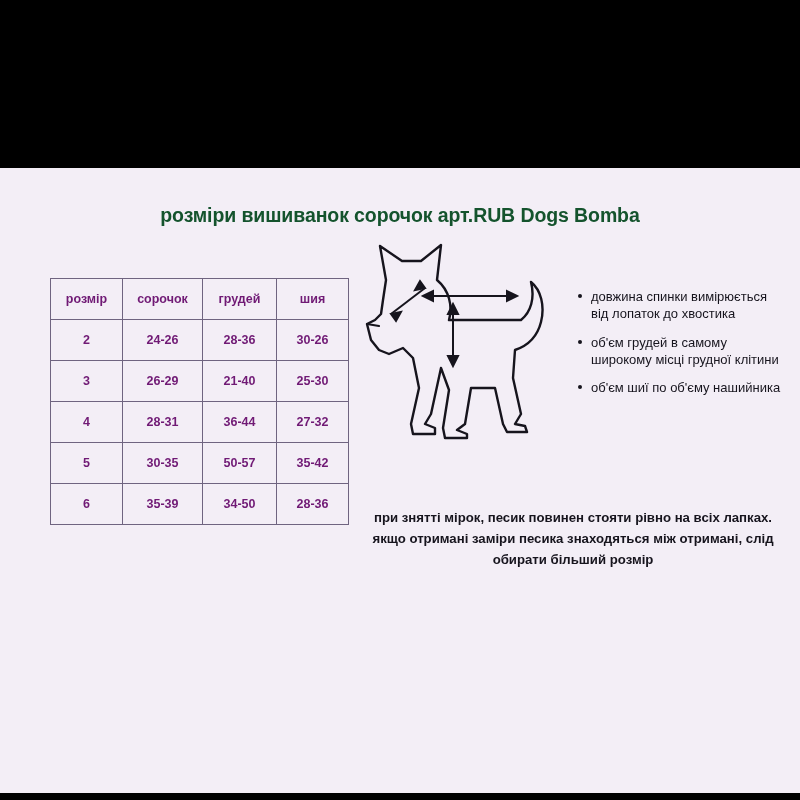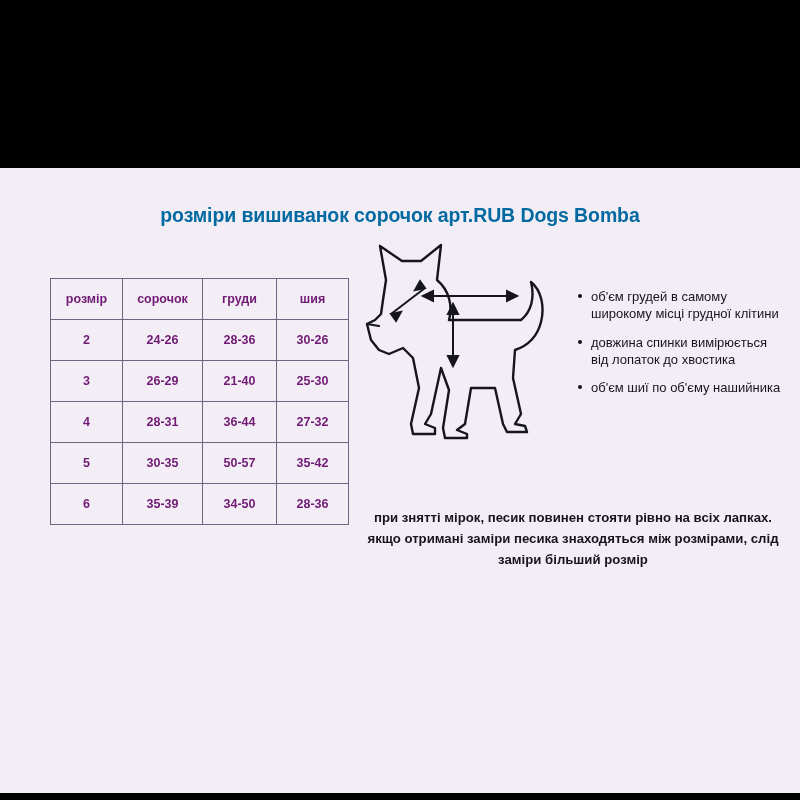--- a/index.html
+++ b/index.html
@@ -29,21 +29,21 @@
     overflow: hidden;
   }
   .title {
     position: absolute;
     top: 36px;
     left: 0;
     width: 800px;
     text-align: center;
     font-size: 19.5px;
     font-weight: bold;
-    color: #0369a1;
+    color: #14532d;
     letter-spacing: -0.1px;
     white-space: nowrap;
   }
   
   .size-table {
     position: absolute;
     left: 50px;
     top: 110px;
     width: 298px;
     border-collapse: collapse;
@@ -131,21 +131,21 @@
       <colgroup>
         <col class="c1">
           <col class="c2">
           <col class="c3">
           <col class="c4">
       </colgroup>
       <thead>
         <tr>
           <th>розмір</th>
           <th>сорочок</th>
-          <th>груди</th>
+          <th>грудей</th>
           <th>шия</th>
         </tr>
       </thead>
       <tbody>
         <tr>
           <td>2</td>
           <td>24-26</td>
           <td>28-36</td>
           <td>30-26</td>
         </tr>
@@ -219,21 +219,21 @@
           <g>
             <line x1="46" y1="86" x2="80" y2="60"></line>
             <polygon points="46,86 56,84 51,93"></polygon>
             <polygon points="80,60 70,62 75,53"></polygon>
           </g>
         </g>
       </svg>
     </div>
 
     <ul class="bullets">
+      <li>довжина спинки вимірюється від лопаток до хвостика</li>
       <li>об'єм грудей в самому широкому місці грудної клітини</li>
-      <li>довжина спинки вимірюється від лопаток до хвостика</li>
       <li>об'єм шиї по об'єму нашийника</li>
     </ul>
 
-    <div class="note">при знятті мірок, песик повинен стояти рівно на всіх лапках. якщо отримані заміри песика знаходяться між розмірами, слід заміри більший розмір</div>
+    <div class="note">при знятті мірок, песик повинен стояти рівно на всіх лапках. якщо отримані заміри песика знаходяться між отримані, слід обирати більший розмір</div>
 
   </div>
 </div>
 
 </body></html>

